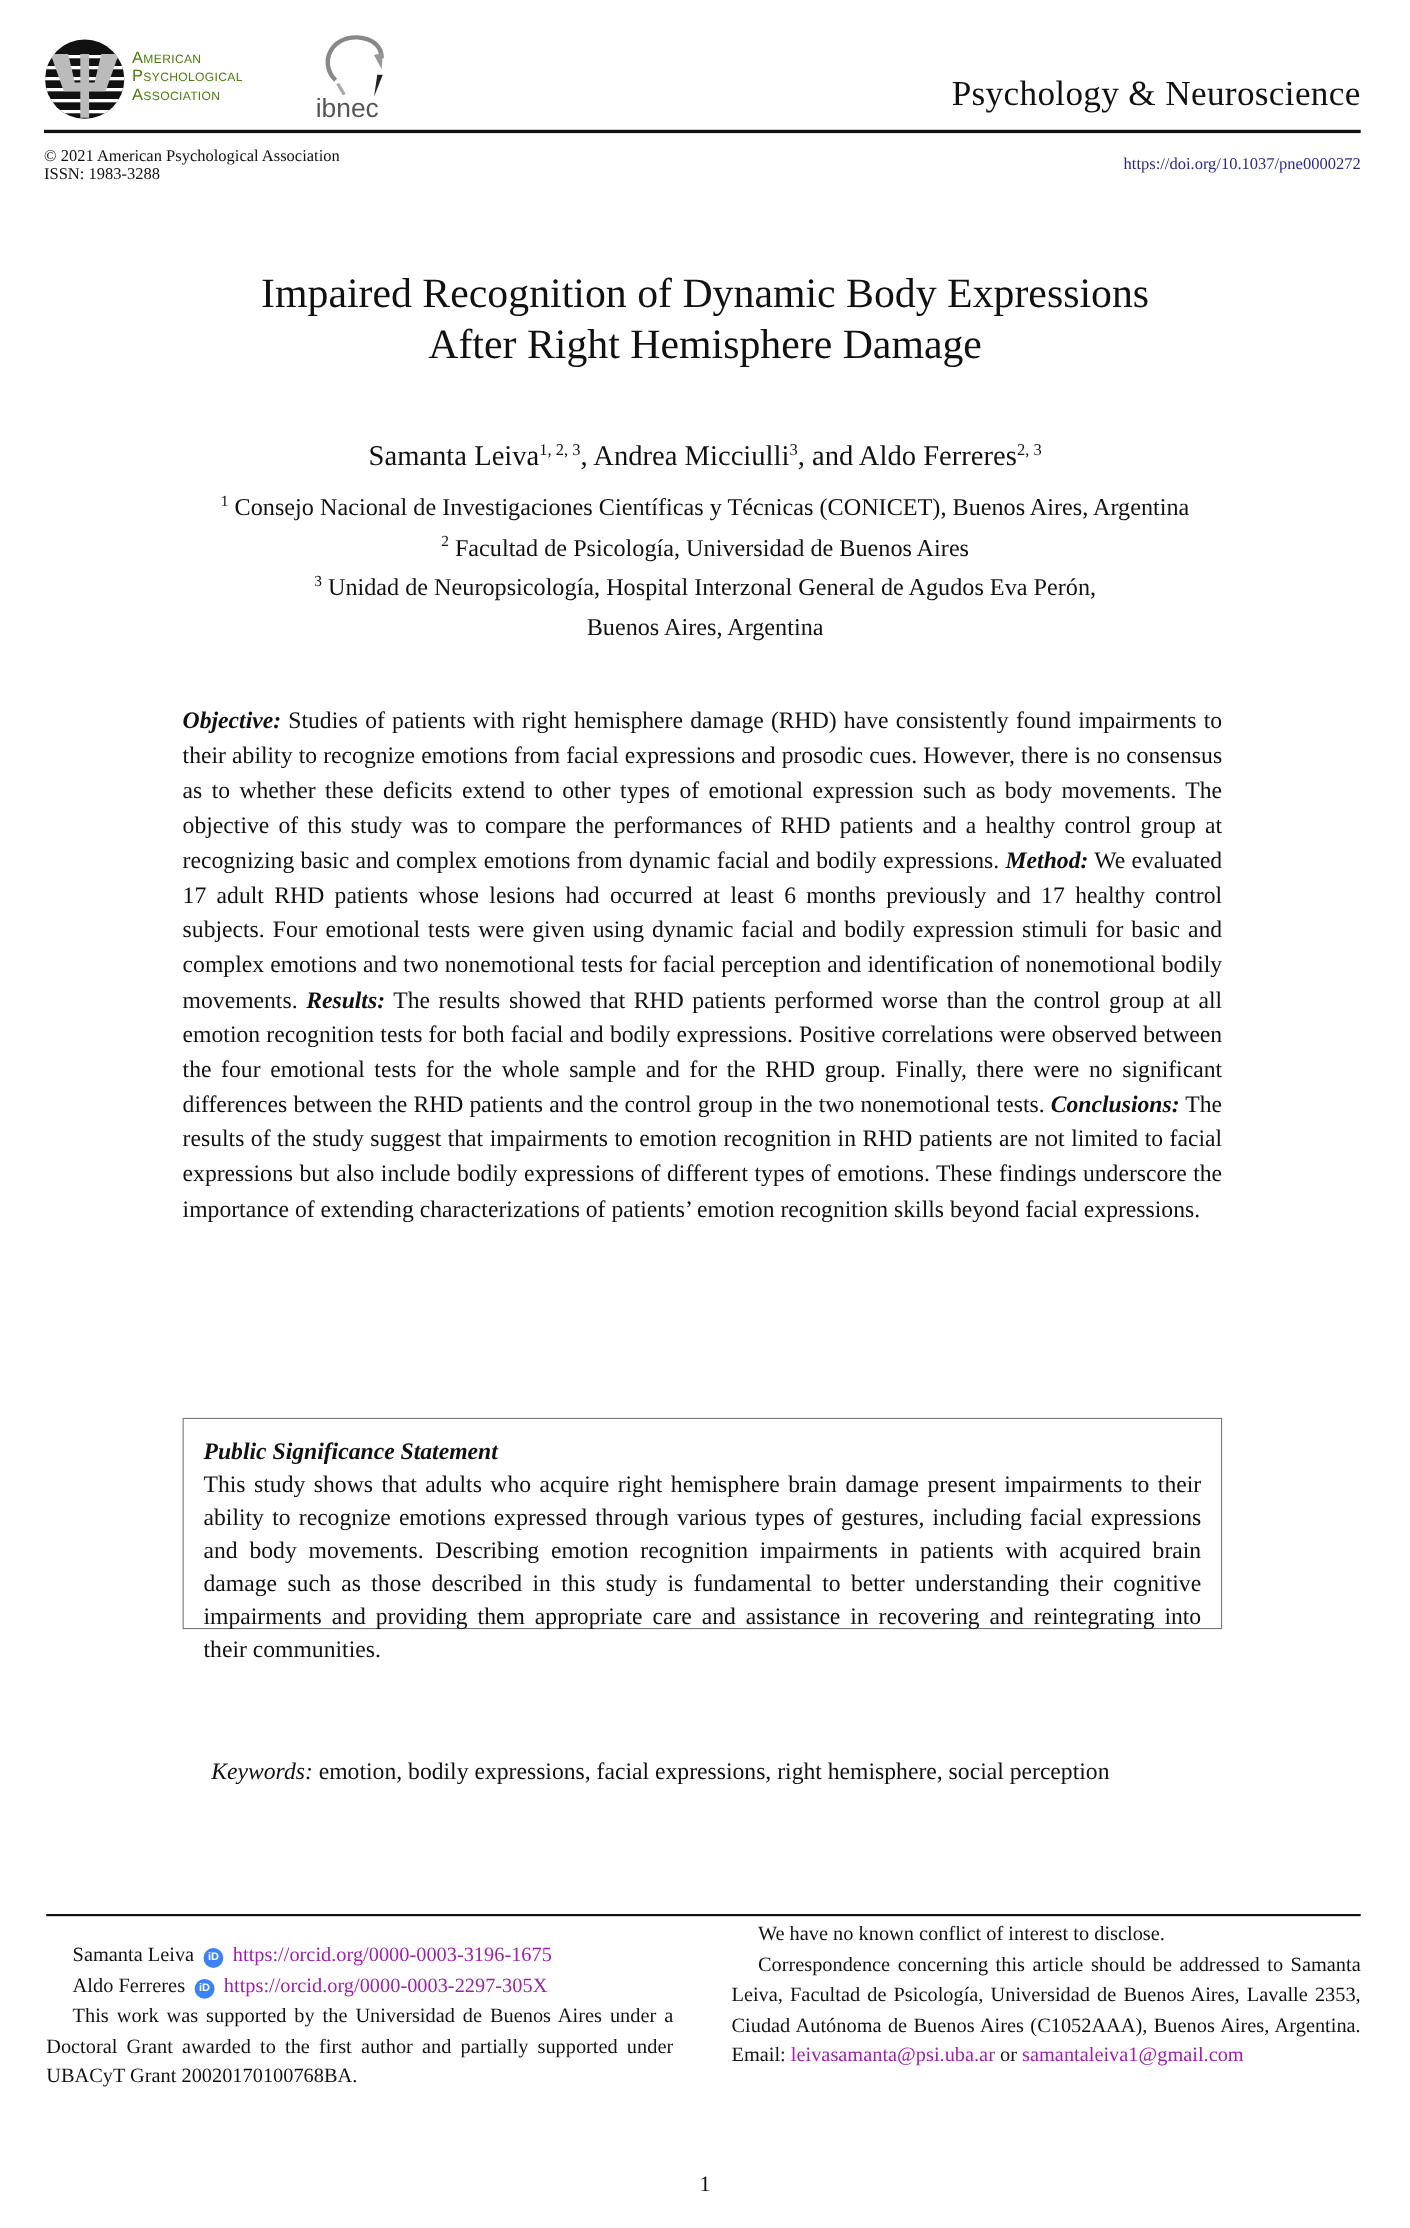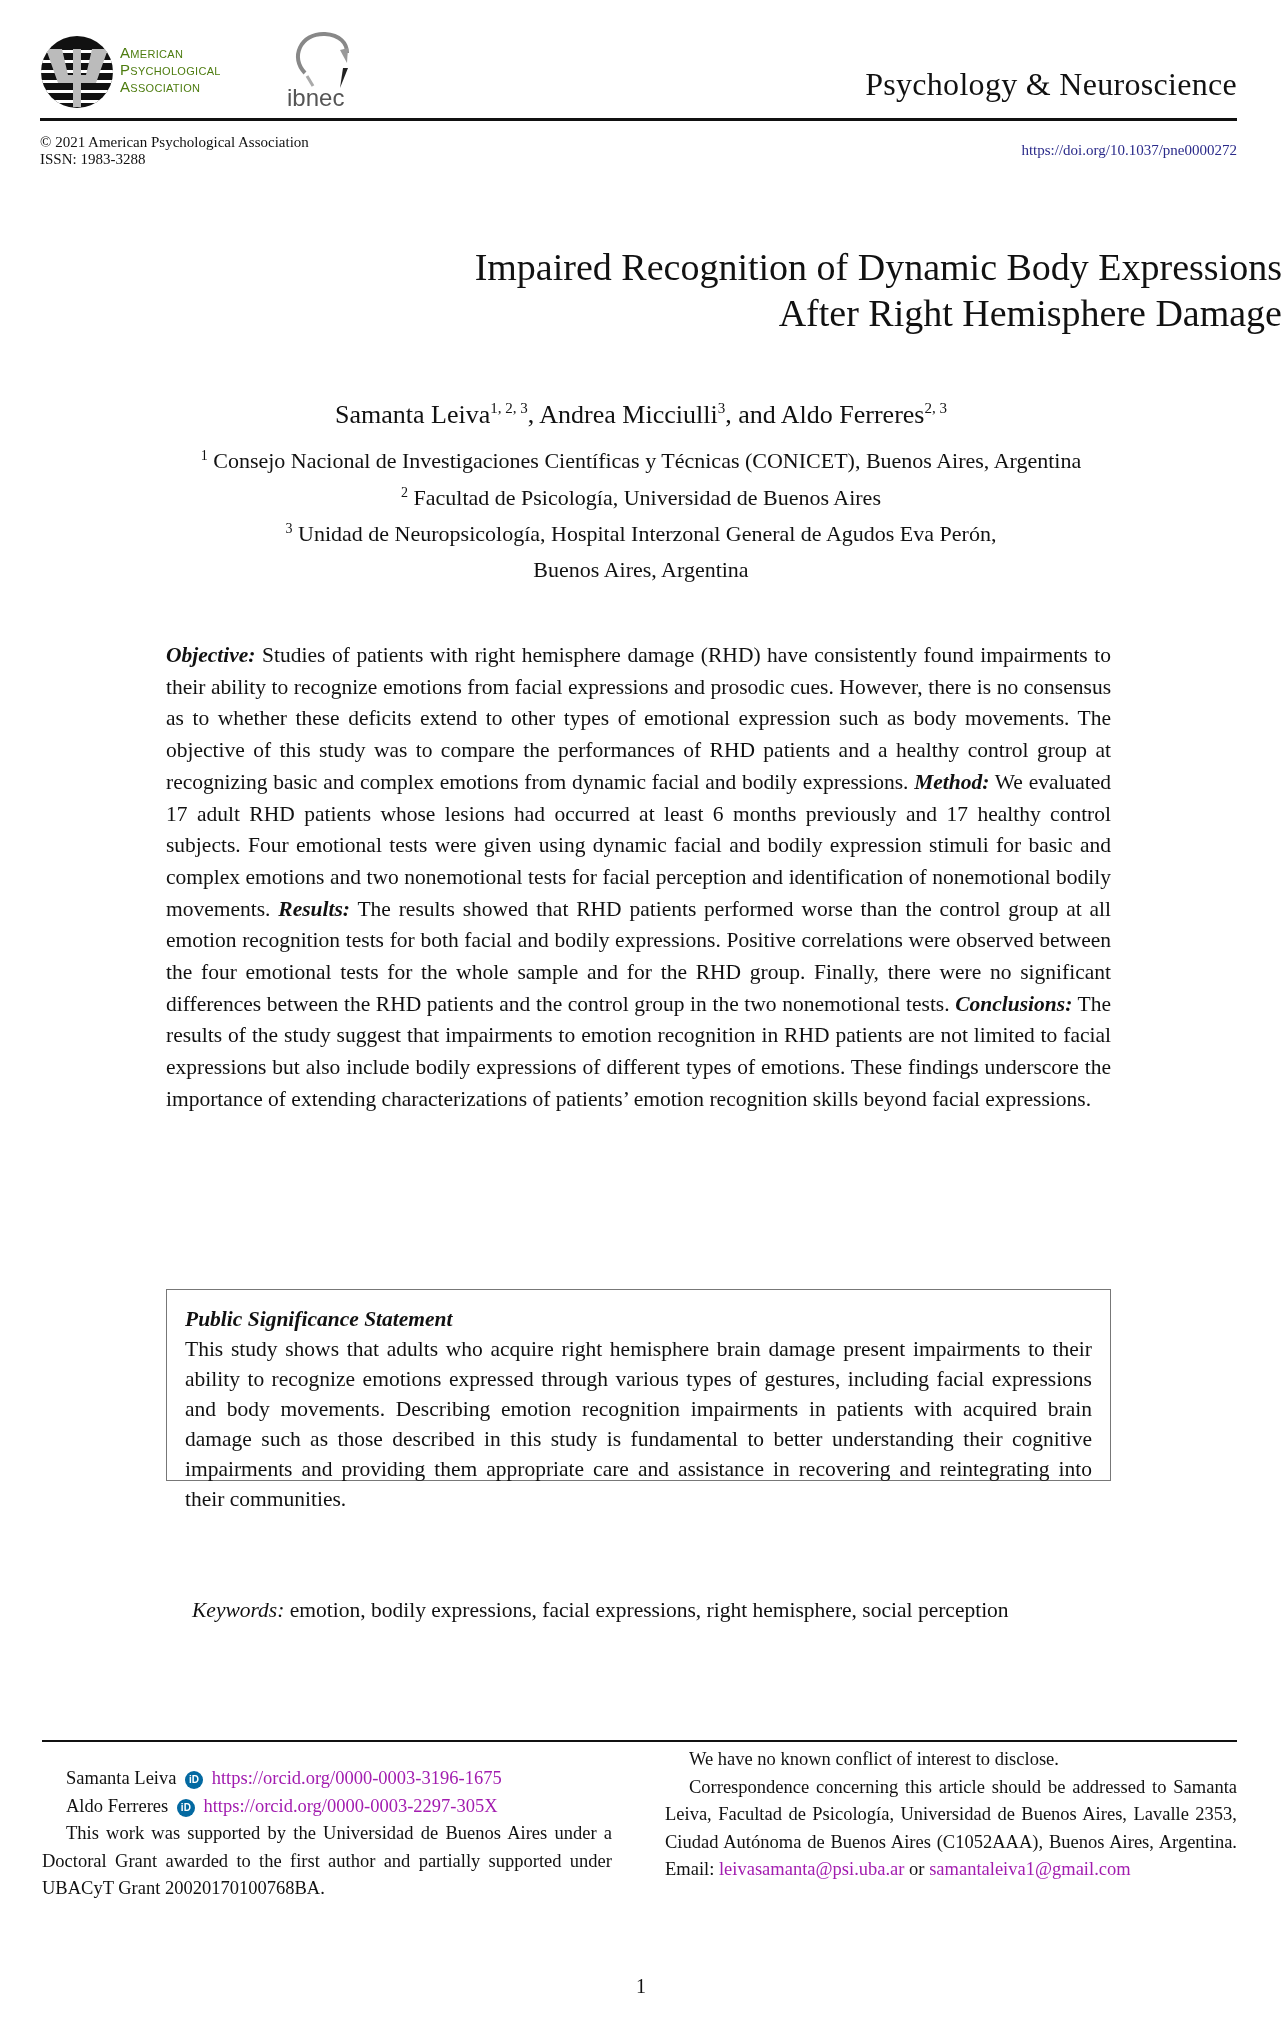--- a/index.html
+++ b/index.html
@@ -12,21 +12,21 @@
   .apa-text { left: 120px; top: 44px; font-family: "Liberation Sans", "DejaVu Sans", sans-serif;
               font-size: 12.5px; line-height: 17px; letter-spacing: 0.3px; color: #4d7c0f; font-variant: small-caps; }
   .apa-text div { font-size: 15px; }
   .ibnec-logo { left: 285px; top: 28px; width: 80px; height: 80px; }
   .journal-title { right: 45px; top: 66px; font-size: 32px; letter-spacing: 0.3px; color: #111; }
   .rule-top { left: 40px; top: 118px; width: 1197px; height: 3px; background: #111; }
   .copyright { left: 40px; top: 134px; font-size: 15px; line-height: 17px; }
   .doi { right: 45px; top: 142px; font-size: 15px; color: #2a2a8a; text-decoration: none; }
 
   
-  .title { left: 0; width: 1282px; top: 244px; text-align: right; font-size: 38px; line-height: 46px; }
+  .title { left: 0; width: 1282px; top: 244px; text-align: center; font-size: 38px; line-height: 46px; }
   .authors { left: 0; width: 1282px; top: 400px; text-align: center; font-size: 26px; }
   .authors sup { font-size: 15px; }
   .affil { left: 0; width: 1282px; text-align: center; font-size: 22px; }
   .affil sup { font-size: 14px; }
 
   
   .abstract { left: 166px; width: 945px; top: 640px; font-size: 21.5px; line-height: 31.7px; text-align: justify; }
   .abstract b { font-style: italic; }
 
   
@@ -35,21 +35,21 @@
   .sig-heading { font-style: italic; font-weight: bold; }
 
   
   .keywords { left: 166px; width: 945px; top: 1594px; font-size: 21.5px; line-height: 32px; text-align: justify; }
   .keywords i { font-style: italic; margin-left: 26px; }
 
   
   .rule-bottom { left: 42px; top: 1740px; width: 1195px; height: 2px; background: #111; }
   .foot-left { left: 42px; width: 570px; top: 1765px; font-size: 18.5px; line-height: 27.5px; }
   .foot-left .orcid-row { padding-left: 24px; white-space: nowrap; }
-  .orcid-icon { display: inline-block; width: 18px; height: 18px; border-radius: 50%; background: #0369a1;
+  .orcid-icon { display: inline-block; width: 18px; height: 18px; border-radius: 50%; background: #3b82f6;
                 color: #fff; font-family: "Liberation Sans", sans-serif; font-size: 10px; font-weight: bold;
                 text-align: center; line-height: 18px; vertical-align: 1px; margin: 0 4px; }
   .link { color: #a21caf; text-decoration: none; }
   .foot-left .para { text-indent: 24px; text-align: justify; }
   .foot-right { left: 665px; width: 572px; top: 1746px; font-size: 18.5px; line-height: 27.5px; text-align: justify; }
   .foot-right .para { text-indent: 24px; }
   .page-num { left: 0; width: 1282px; top: 1975px; text-align: center; font-size: 20px; }
 </style>
 </head>
 <body>

